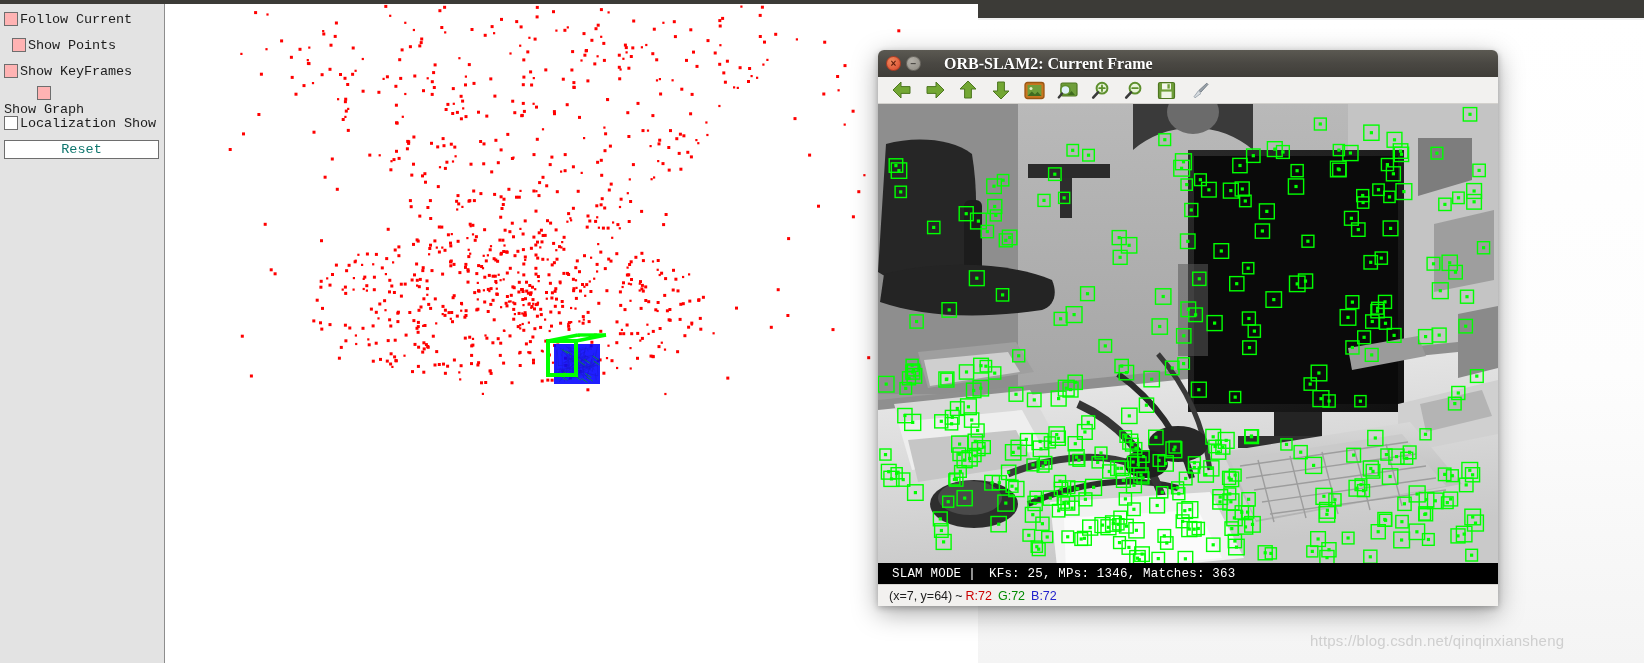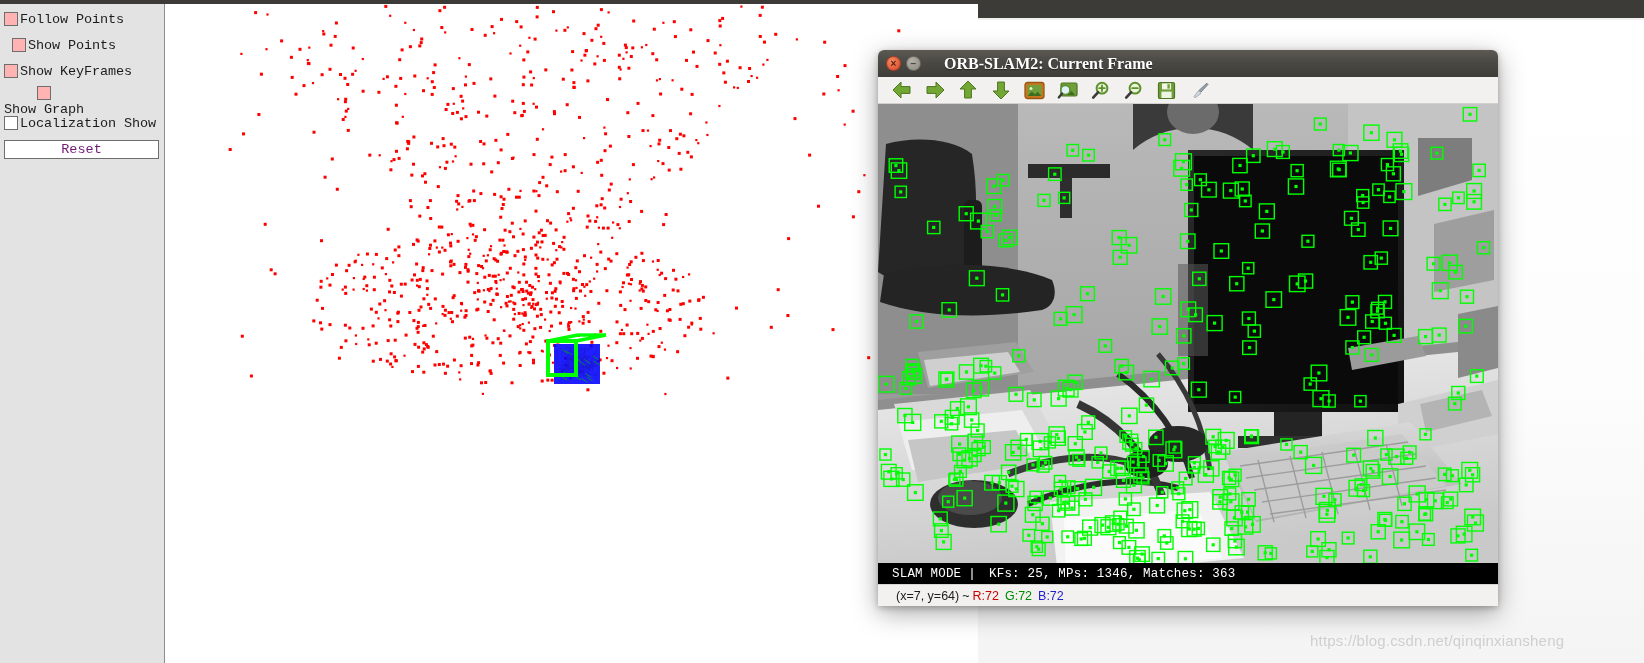--- a/index.html
+++ b/index.html
@@ -29,21 +29,21 @@
   .ctrl-row { position:absolute; left:4px; height:22px; display:flex;
               align-items:center; gap:2px; }
   .cbox { width:14px; height:14px; border:1px solid #6e6e6e; background:#ffffff;
           flex:0 0 auto; }
   .cbox.on { background:#ffb3b3; }
   .clabel { font-family:"Liberation Mono", monospace; font-size:13.5px;
             color:#1c1c1c; letter-spacing:-.1px; white-space:nowrap; }
   #reset-btn { position:absolute; left:4px; top:136px; width:155px; height:19px;
                background:#ffffff; border:1px solid #6e6e6e;
                font-family:"Liberation Mono", monospace; font-size:13.5px;
-               color:#701a75; display:flex; align-items:center;
+               color:#0f766e; display:flex; align-items:center;
                justify-content:center; cursor:pointer;text-align:center; }
 
   
   #mapview { position:absolute; left:166px; top:4px; width:812px; height:659px;
              background:#ffffff; overflow:hidden; }
   #mapsvg { position:absolute; left:0; top:0; width:812px; height:659px; }
 
   
   #frame-win { position:absolute; left:878px; top:50px; width:620px; height:556px;
     border-radius:6px 6px 0 0;
@@ -70,21 +70,21 @@
   
   #frame-img { position:relative; width:620px; height:480px; background:#9a9a9a;
                overflow:hidden; }
   #scene { position:absolute; left:0; top:0; width:620px; height:459px; }
   #slamline { position:absolute; left:0; bottom:0; width:620px; height:21px;
      background:#000000; display:flex; align-items:center; padding-left:14px;
      font-family:"Liberation Mono", monospace; font-size:12.5px; color:#ffffff;
      letter-spacing:.2px; white-space:nowrap; }
 
   #frame-status { height:22px; background:#f2f1ef; border-top:1px solid #d8d6d2;
-     display:flex; align-items:center; padding-left:18px;
+     display:flex; align-items:center; padding-left:11px;
      font-size:12.5px; color:#1d1d1d; gap:0px; white-space:nowrap; }
   #frame-status .sep { padding:0 3px; color:#1d1d1d; }
   .rgb-r { color:#cc0000; } .rgb-g { color:#008a00; } .rgb-b { color:#2222cc; }
 
   
   #watermark { position:absolute; left:1310px; top:632px;
      font-size:15px; color:#cfcfcf; letter-spacing:.2px;
      white-space:nowrap; }
 </style>
 </head>
@@ -95,21 +95,21 @@
   <div class="desk-dark"></div>
   <div class="desk-light"></div>
   <div class="desk-shadow-band"></div>
 
   <div id="pango">
     <div id="pango-topborder"></div>
 
     <div id="panel">
       <div class="ctrl-row" style="top:4px;">
         <span class="cbox on"></span>
-        <span class="clabel">Follow Points</span>
+        <span class="clabel">Follow Current</span>
       </div>
       <div class="ctrl-row" style="top:30px;padding-left:8px;">
         <span class="cbox on"></span>
         <span class="clabel">Show Points</span>
       </div>
       <div class="ctrl-row" style="top:56px;">
         <span class="cbox on"></span>
         <span class="clabel">Show KeyFrames</span>
       </div>
       <div class="ctrl-row" style="top:82px;flex-direction:column;">

